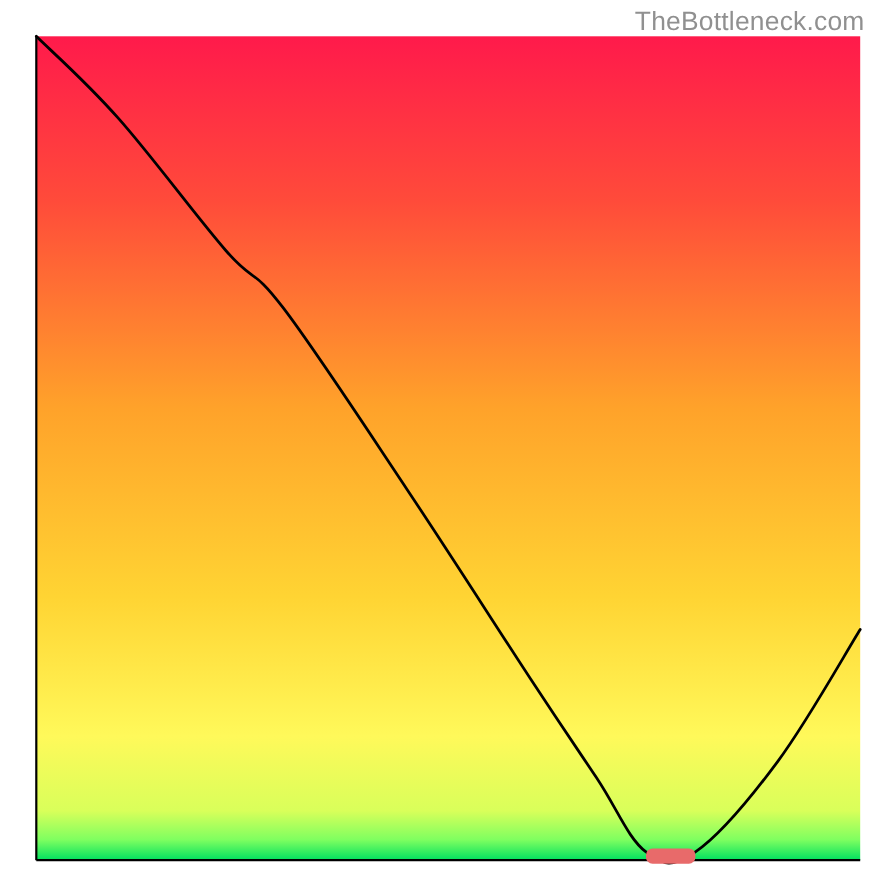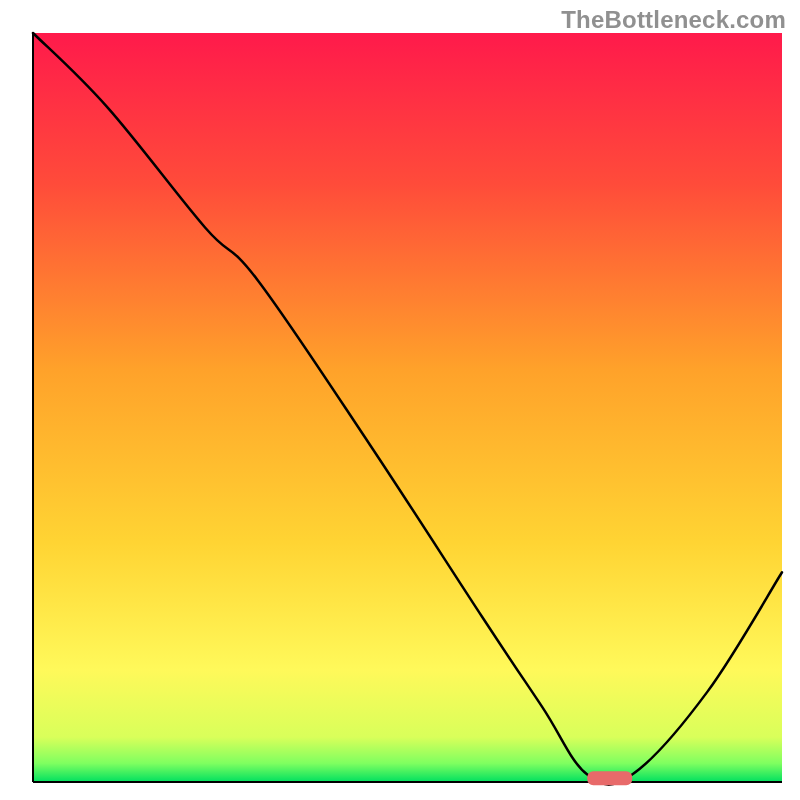--- a/index.html
+++ b/index.html
@@ -13,21 +13,21 @@
   .wrap {
     position: relative;
     width: 800px;
     height: 800px;
   }
   .watermark {
     position: absolute;
     top: 6px;
     right: 14px;
     font-size: 24px;
-    font-weight: bold;
+    font-weight: normal;
     color: #909090;
     letter-spacing: 0.2px;
     z-index: 3;
   }
   svg.chart {
     position: absolute;
     left: 0;
     top: 0;
     width: 800px;
     height: 800px;

